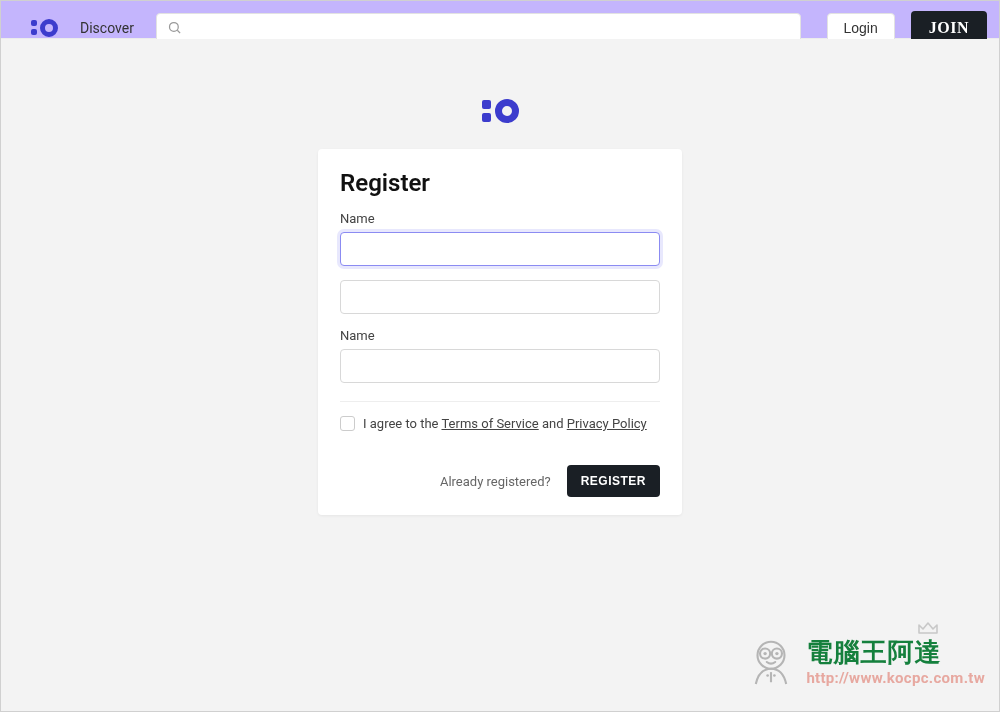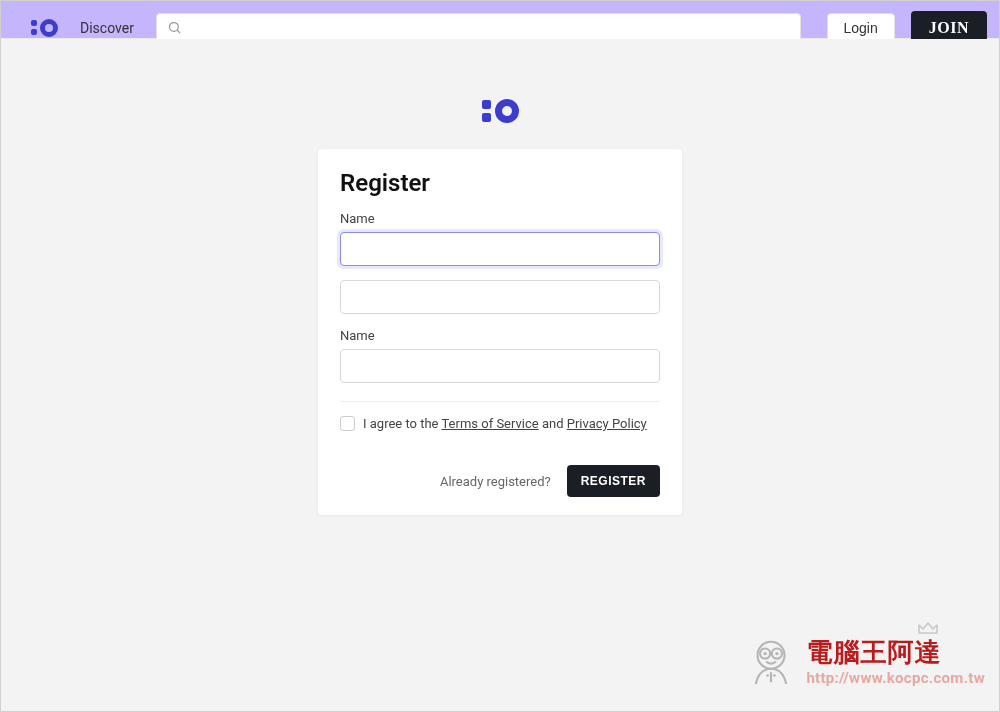--- a/index.html
+++ b/index.html
@@ -168,21 +168,21 @@
     display:flex;
     align-items:center;
     gap:8px;
     pointer-events:none;
   }
   .avatar-icon {
     width:54px; height:54px;
   }
   .wm-text { display:flex; flex-direction:column; line-height:1.2;}
   .wm-text .zh {
-    font-size:26px; font-weight:700; color:#b91c1c;
+    font-size:26px; font-weight:700; color:#15803d;
     font-family: "Microsoft JhengHei", "PingFang TC", sans-serif;
     letter-spacing:1px;
   }
   .wm-text .url {
     font-size:15px; color:#e7a8a0; letter-spacing:0.3px;font-weight:bold;
   }
   .crown { position:absolute; top:-14px; right:46px; }
 </style>
 </head>
 <body>

